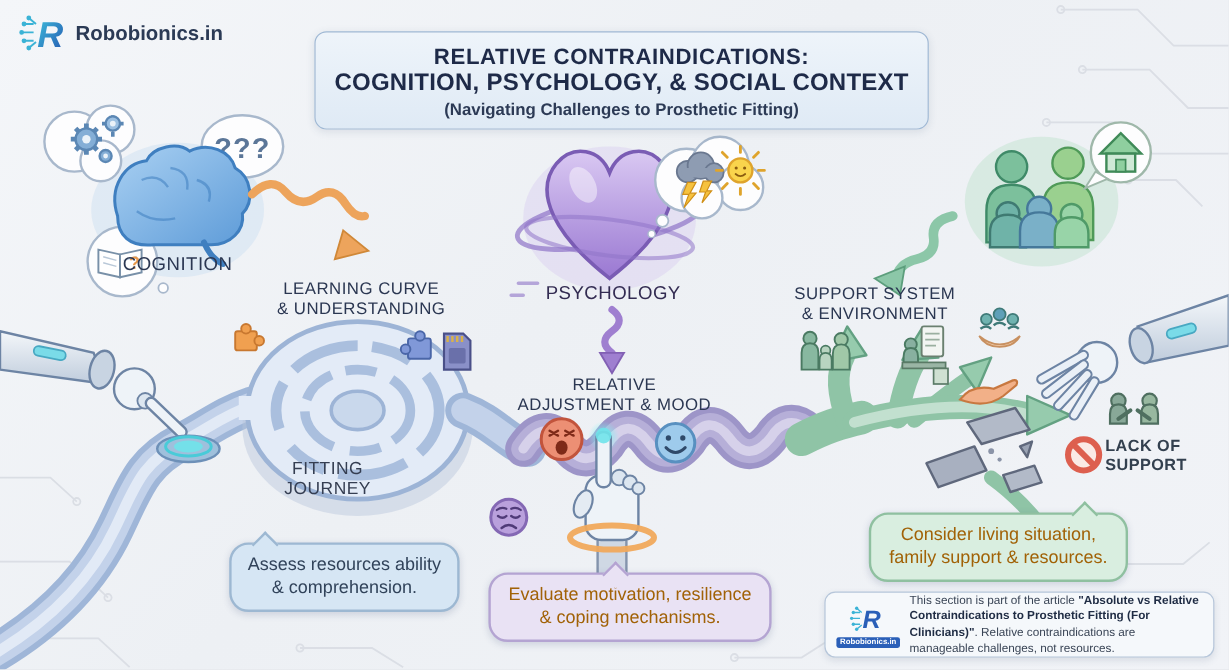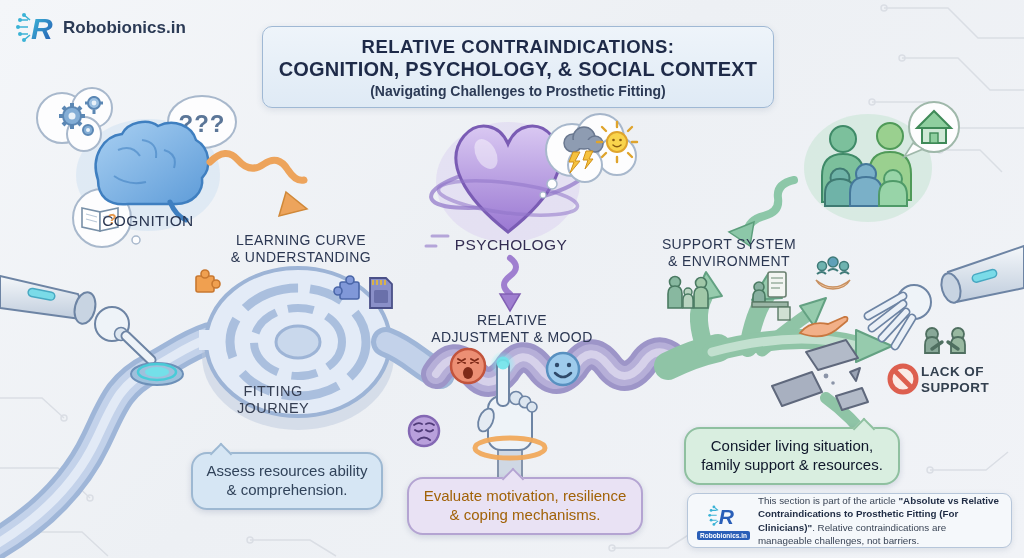--- a/index.html
+++ b/index.html
@@ -448,37 +448,37 @@
   <span>Assess resources ability</span>
   <span>&amp; comprehension.</span>
 </div>
 
 <div class="callout" style="left:407px;top:477px;width:208px;background:#e9e2f4;border:2px solid #b4a4d2;color:#a16207;">
   <div class="tail" style="left:96px;background:#e9e2f4;border-left:2px solid #b4a4d2;border-top:2px solid #b4a4d2;"></div>
   <span>Evaluate motivation, resilience</span>
   <span>&amp; coping mechanisms.</span>
 </div>
 
-<div class="callout" style="left:684px;top:427px;width:188px;background:#d9eee0;border:2px solid #8fc0a0;color:#0f172a;text-align:center;">
+<div class="callout" style="left:724px;top:427px;width:188px;background:#d9eee0;border:2px solid #8fc0a0;color:#a16207;text-align:center;">
   <div class="tail" style="right:26px;background:#d9eee0;border-left:2px solid #8fc0a0;border-top:2px solid #8fc0a0;"></div>
   <span>Consider living situation,</span>
   <span>family support &amp; resources.</span>
 </div>
 
 <div id="footer-box" class="abs">
   <div style="display:flex;flex-direction:column;align-items:center;flex:0 0 auto;">
     <svg width="30" height="28" viewBox="0 0 42 40">
       <g stroke="#3bb3d6" stroke-width="1.6" fill="none">
         <path d="M 4 12 h 8 M 2 19 h 10 M 4 26 h 8 M 8 7 l 6 5 M 8 32 l 6 -5"></path>
       </g>
       <circle cx="4" cy="12" r="2" fill="#3bb3d6"></circle>
           <circle cx="2" cy="19" r="2" fill="#3bb3d6"></circle>
       <circle cx="4" cy="26" r="2" fill="#3bb3d6"></circle>
           <circle cx="8" cy="7" r="2" fill="#3bb3d6"></circle>
       <circle cx="8" cy="32" r="2" fill="#3bb3d6"></circle>
       <text x="15" y="31" font-family="Liberation Sans, sans-serif" font-size="30" font-weight="bold" font-style="italic" fill="#2a5fb8">R</text>
     </svg>
     <span class="brandpill">Robobionics.in</span>
   </div>
-  <div class="ftxt"><span>This section is part of the article </span><b>"Absolute vs Relative Contraindications to Prosthetic Fitting (For Clinicians)"</b><span>. Relative contraindications are manageable challenges, not barriers.</span></div>
+  <div class="ftxt"><span>This section is part of the article </span><b>"Absolute vs Relative Contraindications to Prosthetic Fitting (For Clinicians)"</b><span>. Relative contraindications are manageable challenges, not resources.</span></div>
 </div>
 
 </div>
 
 </body></html>

